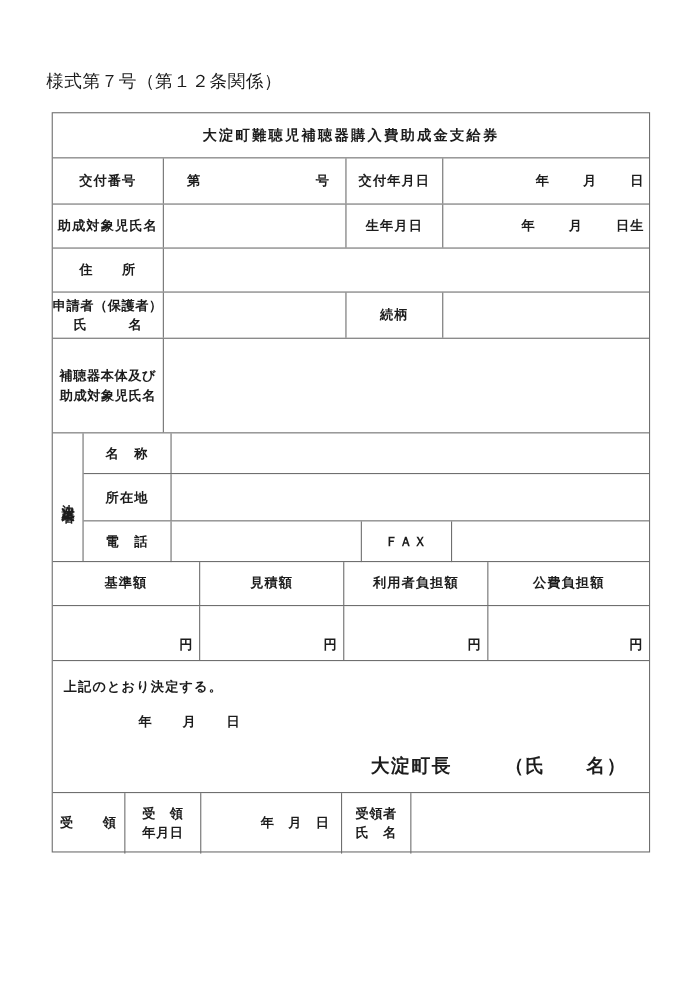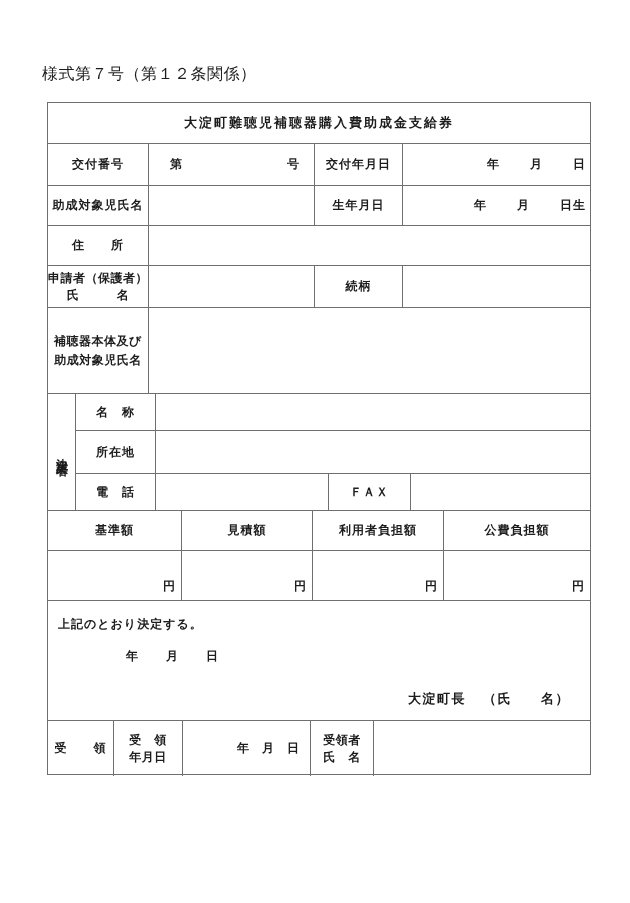--- a/index.html
+++ b/index.html
@@ -75,21 +75,21 @@
   .vrow{display:flex;flex:0 0 auto;border-bottom:1px solid var(--line);box-sizing:border-box;}
   .vrow.last{border-bottom:none;}
   .vrow.h37{height:37px;}
   .vrow.h43{height:43px;}
   .w80{width:80px;}
   .w173{width:173px;}
   .w82{width:82px;}
   .yen{align-items:flex-end;justify-content:flex-end;padding:0 5px 5px 0;}
   .dec-statement{position:absolute;left:10px;top:15px;font-size:12px;letter-spacing:1px;white-space:pre;}
   .dec-date{position:absolute;left:78px;top:47px;display:flex;gap:27px;font-size:12px;letter-spacing:1px;}
-  .dec-signer{position:absolute;right:20px;bottom:12px;display:flex;gap:17px;font-size:13px;letter-spacing:1.5px;white-space:pre;justify-content:flex-end;}
+  .dec-signer{position:absolute;right:20px;bottom:12px;display:flex;gap:48px;font-size:17px;letter-spacing:1.5px;white-space:pre;justify-content:flex-end;}
   .rc-date{justify-content:flex-end;gap:12px;padding-right:10px;}
   .col2 span{display:block;text-align:center;}
 </style>
 </head>
 <body>
 
 <div class="page">
 
   <div class="form-note">様式第７号（第１２条関係）</div>
 

